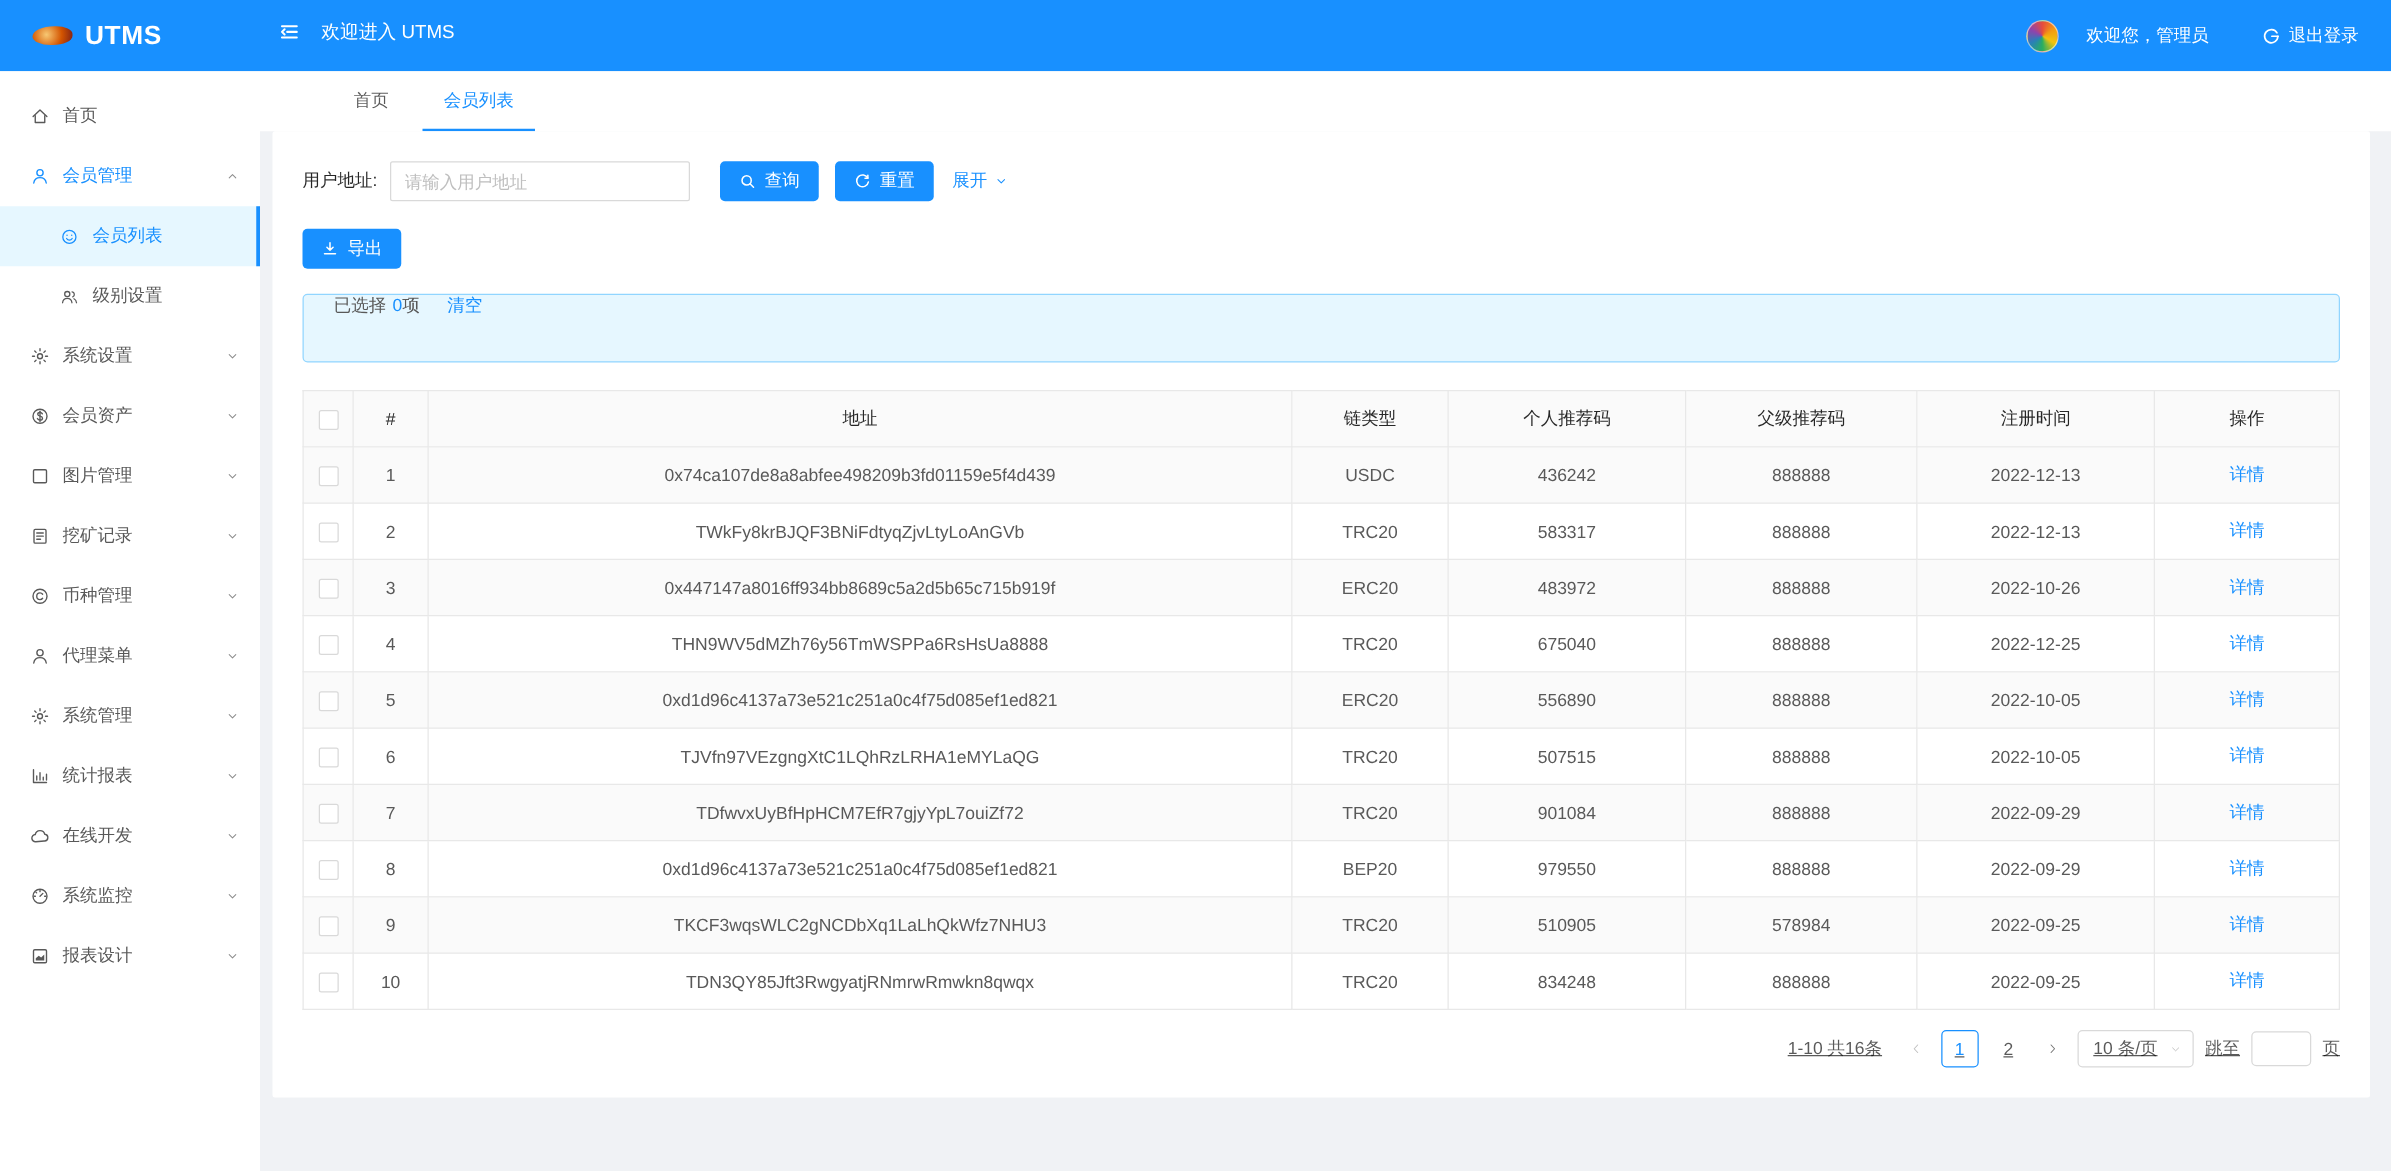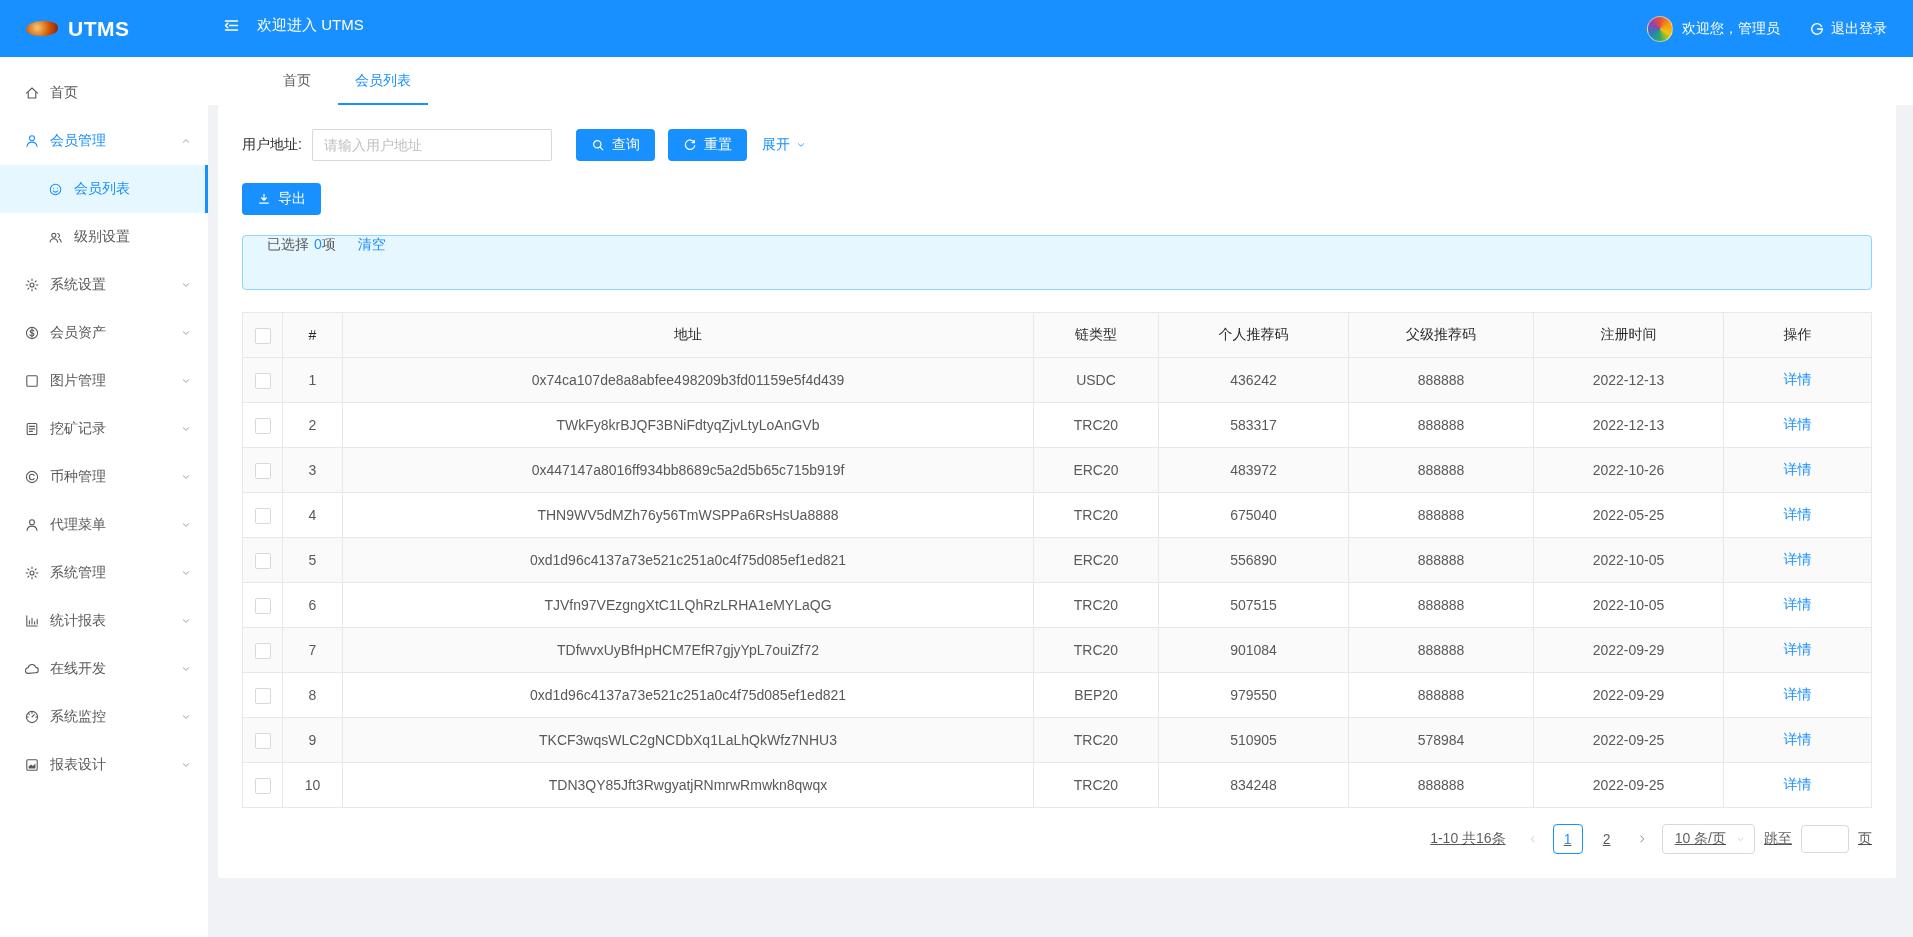--- a/index.html
+++ b/index.html
@@ -21,21 +21,21 @@
 
   
   .topbar{height:57px;background:var(--primary);display:flex;align-items:center;color:#fff;}
   .topbar-left{flex:0 0 208px;display:flex;align-items:center;gap:10px;padding-left:26px;cursor:pointer;}
   .logo-blob{width:32px;height:15px;border-radius:60% 45% 55% 50%;
     background:radial-gradient(circle at 35% 45%,#f7c873,#d35400 55%,#8e2a12 90%);}
   .logo-text{font-size:21px;font-weight:bold;letter-spacing:.5px;}
   .topbar-main{flex:1;display:flex;align-items:flex-start;gap:16px;padding:0 26px 0 14px;}
   .topbar svg{stroke-width:1.35;}
   .welcome{font-size:15px;}
-  .topbar-right{margin-left:auto;display:flex;align-items:center;gap:9px;}
+  .topbar-right{margin-left:auto;display:flex;align-items:center;gap:22px;}
   .avatar{width:26px;height:26px;border-radius:50%;
     background:conic-gradient(#e74c3c,#f39c12,#f1c40f,#27ae60,#2980b9,#8e44ad,#e74c3c);
     border:1px solid rgba(255,255,255,.55);cursor:pointer;}
   .logout{display:flex;align-items:center;gap:6px;margin-left:20px;cursor:pointer;}
 
   
   .layout{display:flex;height:880px;}
   .sidebar{flex:0 0 208px;background:#fff;padding-top:12px;overflow:hidden;}
   .sb-item{height:48px;display:flex;align-items:center;gap:10px;padding:0 16px 0 24px;
     color:var(--text-sub);cursor:pointer;white-space:nowrap;}
@@ -449,21 +449,21 @@
                   <td>2022-10-26</td>
                   <td><a class="link">详情</a></td>
                 </tr>
                 <tr>
                   <td><span class="cb"></span></td>
                   <td>4</td>
                   <td>THN9WV5dMZh76y56TmWSPPa6RsHsUa8888</td>
                   <td>TRC20</td>
                   <td>675040</td>
                   <td>888888</td>
-                  <td>2022-05-25</td>
+                  <td>2022-12-25</td>
                   <td><a class="link">详情</a></td>
                 </tr>
                 <tr class="stripe">
                   <td><span class="cb"></span></td>
                   <td>5</td>
                   <td>0xd1d96c4137a73e521c251a0c4f75d085ef1ed821</td>
                   <td>ERC20</td>
                   <td>556890</td>
                   <td>888888</td>
                   <td>2022-10-05</td>

